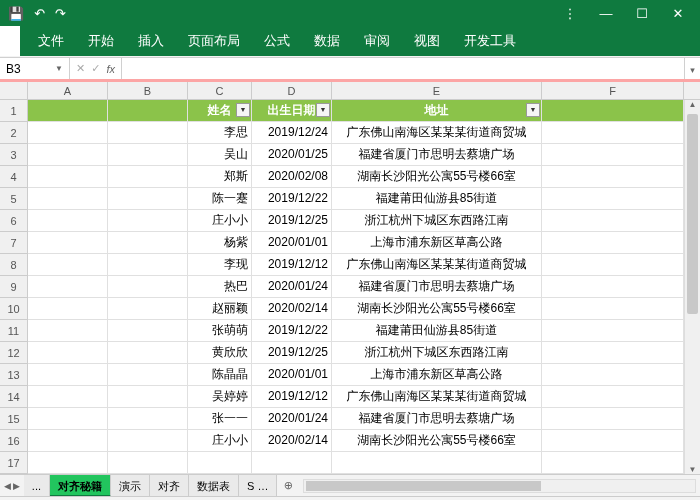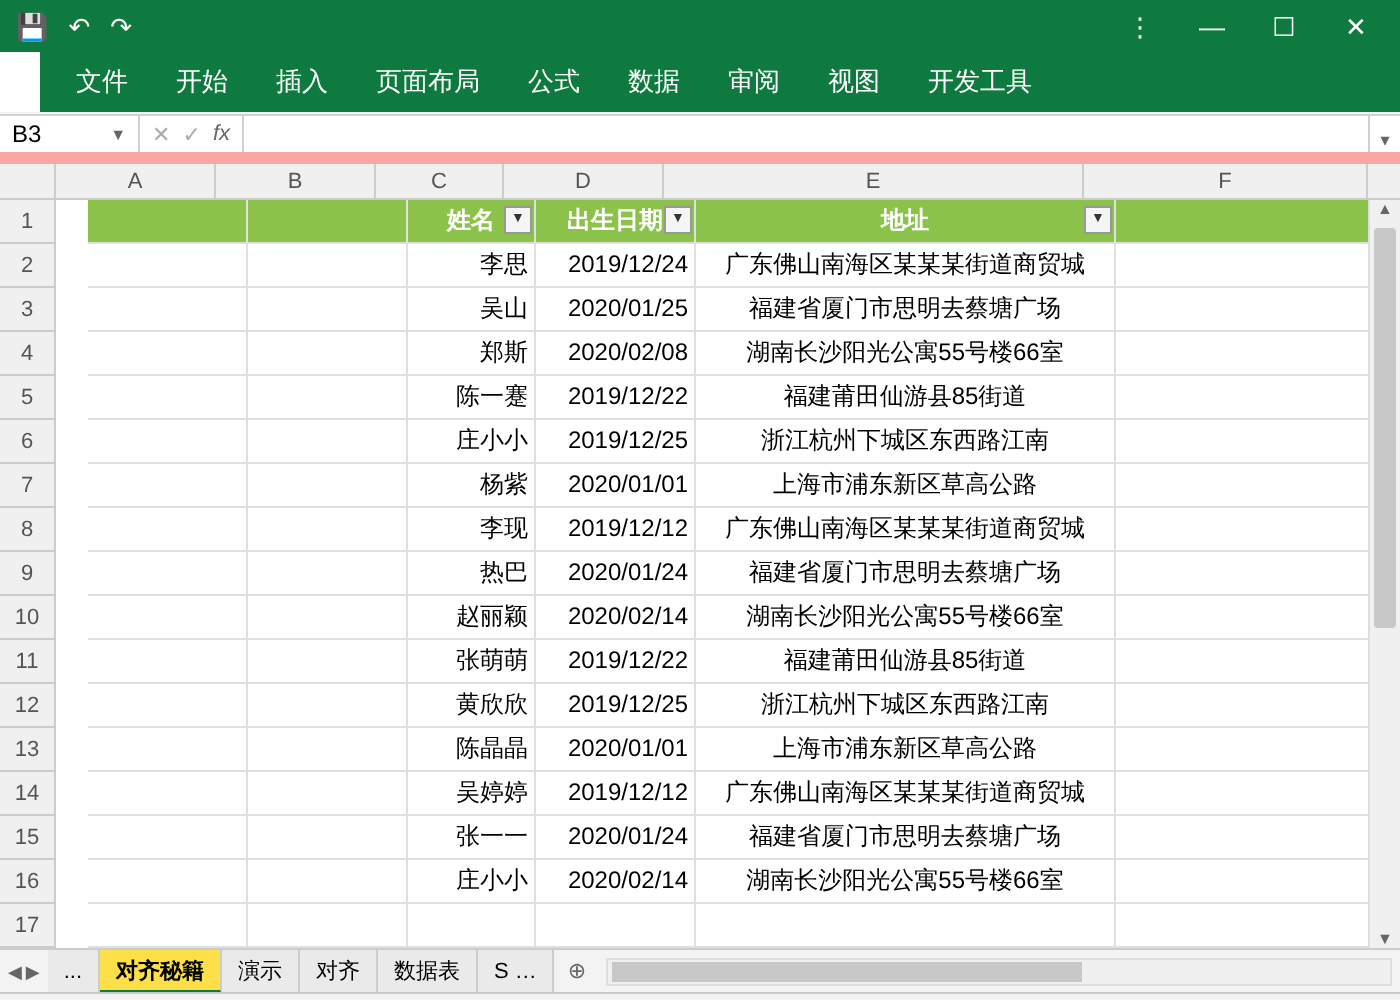--- a/index.html
+++ b/index.html
@@ -12,56 +12,56 @@
   .titlebar .qat { display: flex; gap: 10px; padding-left: 8px; font-size: 13px; }
   
   .ribbon-tabs { height: 30px; background: #0f7a3f; color: #fff; display: flex; align-items: center; font-size: 13px; padding: 0 6px; margin-left: 20px; }
   .ribbon-tabs .tab { padding: 0 12px; height: 30px; line-height: 30px; cursor: default; }
   .ribbon-tabs .spacer { flex: 1; }
   .ribbon-tabs .right { display: flex; gap: 10px; align-items: center; }
   .ribbon-tabs .right .item { font-size: 12px; }
   
   .ribbon-strip { height: 2px; background: #f3f3f3; border-bottom: 1px solid #d0d0d0; }
   
-  .formula-bar { height: 24px; border-bottom: 6px solid #fca5a5; display: flex; align-items: center; background: #fff; }
+  .formula-bar { height: 24px; border-bottom: 3px solid #fca5a5; display: flex; align-items: center; background: #fff; }
   .name-box { width: 70px; border-right: 1px solid #d0d0d0; height: 100%; display: flex; align-items: center; padding: 0 6px; font-size: 12px; justify-content: space-between; }
   .name-box .dd { font-size: 8px; color: #666; }
   .fx-icons { display: flex; align-items: center; gap: 6px; padding: 0 6px; border-right: 1px solid #d0d0d0; height: 100%; color: #aaa; font-size: 11px; }
   .fx-icons .fx { font-style: italic; color: #666; }
   .formula-input { flex: 1; padding: 0 6px; color: #333; }
   .formula-expand { width: 16px; text-align: center; color: #666; font-size: 9px; border-left: 1px solid #d0d0d0; height: 100%; line-height: 24px; }
   
   .sheet-area { position: relative; height: 392px; display: flex; }
   .corner { width: 28px; height: 18px; background: #f0f0f0; border-right: 1px solid #ccc; border-bottom: 1px solid #ccc; flex-shrink: 0; }
   
   .col-headers { display: flex; height: 18px; background: #f0f0f0; border-bottom: 1px solid #ccc; position: absolute; top: 0; left: 28px; right: 0; }
   .col-h { border-right: 1px solid #ccc; text-align: center; line-height: 18px; color: #555; font-size: 11px; }
   .col-A { width: 80px; } .col-B { width: 80px; } .col-C { width: 64px; }
   .col-D { width: 80px; } .col-E { width: 210px; } .col-F { width: 142px; }
   
   .row-headers { position: absolute; top: 18px; left: 0; width: 28px; background: #f0f0f0; border-right: 1px solid #ccc; }
   .row-h { height: 22px; border-bottom: 1px solid #ccc; text-align: center; line-height: 22px; color: #555; font-size: 11px; }
   
-  .cells { position: absolute; top: 18px; left: 28px; right: 0; bottom: 0; padding-left: 16px; }
+  .cells { position: absolute; top: 18px; left: 28px; right: 0; bottom: 0; }
   .row { display: flex; height: 22px; }
   .cell { border-right: 1px solid #e0e0e0; border-bottom: 1px solid #e0e0e0; padding: 0 3px; line-height: 21px; overflow: hidden; white-space: nowrap; font-size: 12px; }
   .cell.cA { width: 80px; } .cell.cB { width: 80px; } .cell.cC { width: 64px; text-align: right; }
   .cell.cD { width: 80px; text-align: right; } .cell.cE { width: 210px; text-align: center; } .cell.cF { width: 142px; }
   
   .header-row .cell { background: #8bc34a; color: #fff; font-weight: bold; text-align: center; position: relative; }
   .filter-btn { position: absolute; right: 1px; top: 3px; width: 14px; height: 14px; background: #f5f5f5; border: 1px solid #999; font-size: 7px; color: #333; line-height: 12px; text-align: center; }
   
   .vscroll { position: absolute; right: 0; top: 18px; bottom: 0; width: 16px; background: #f0f0f0; border-left: 1px solid #ddd; }
   .vscroll .thumb { position: absolute; top: 14px; left: 2px; right: 2px; height: 200px; background: #c8c8c8; border-radius: 2px; }
   .vscroll .arr { position: absolute; left: 0; right: 0; text-align: center; font-size: 8px; color: #666; }
   
   .sheet-tabs { height: 22px; border-top: 1px solid #ccc; display: flex; align-items: center; background: #f3f3f3; font-size: 11px; }
   .nav-arrows { display: flex; gap: 2px; padding: 0 4px; color: #666; font-size: 9px; }
   .stab { padding: 0 8px; height: 22px; line-height: 22px; border-right: 1px solid #ccc; background: #fff; cursor: default; }
-  .stab.active { background: #fde047; border-bottom: 2px solid #0f7a3f; font-weight: bold; }
+  .stab.active { background: #22c55e; border-bottom: 2px solid #0f7a3f; font-weight: bold; }
   .stab.inactive { background: #eaeaea; }
   .add-sheet { width: 22px; text-align: center; color: #666; }
   .hscroll { flex: 1; height: 14px; margin: 4px 4px; background: #f0f0f0; border: 1px solid #ddd; position: relative; }
   .hscroll .thumb { position: absolute; left: 2px; top: 1px; bottom: 1px; width: 60%; background: #c8c8c8; }
   
   .statusbar { height: 22px; background: #f3f3f3; border-top: 1px solid #ccc; display: flex; align-items: center; font-size: 11px; color: #555; padding: 0 6px; position: relative; }
   .statusbar .right { position: absolute; right: 6px; display: flex; gap: 6px; align-items: center; }
   .view-btn { width: 18px; height: 16px; border: 1px solid #ccc; background: #fff; display: inline-block; }
 </style>
 </head>

